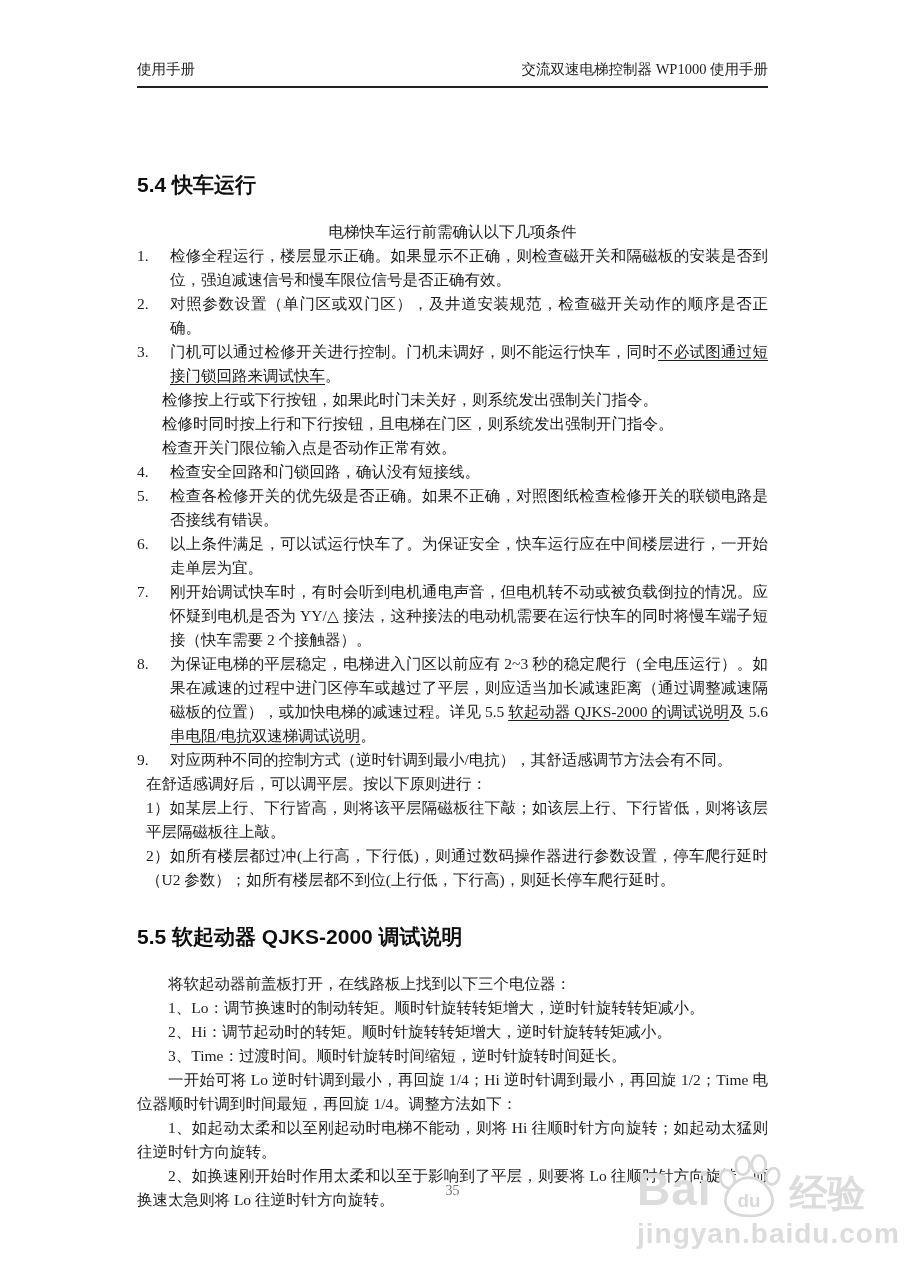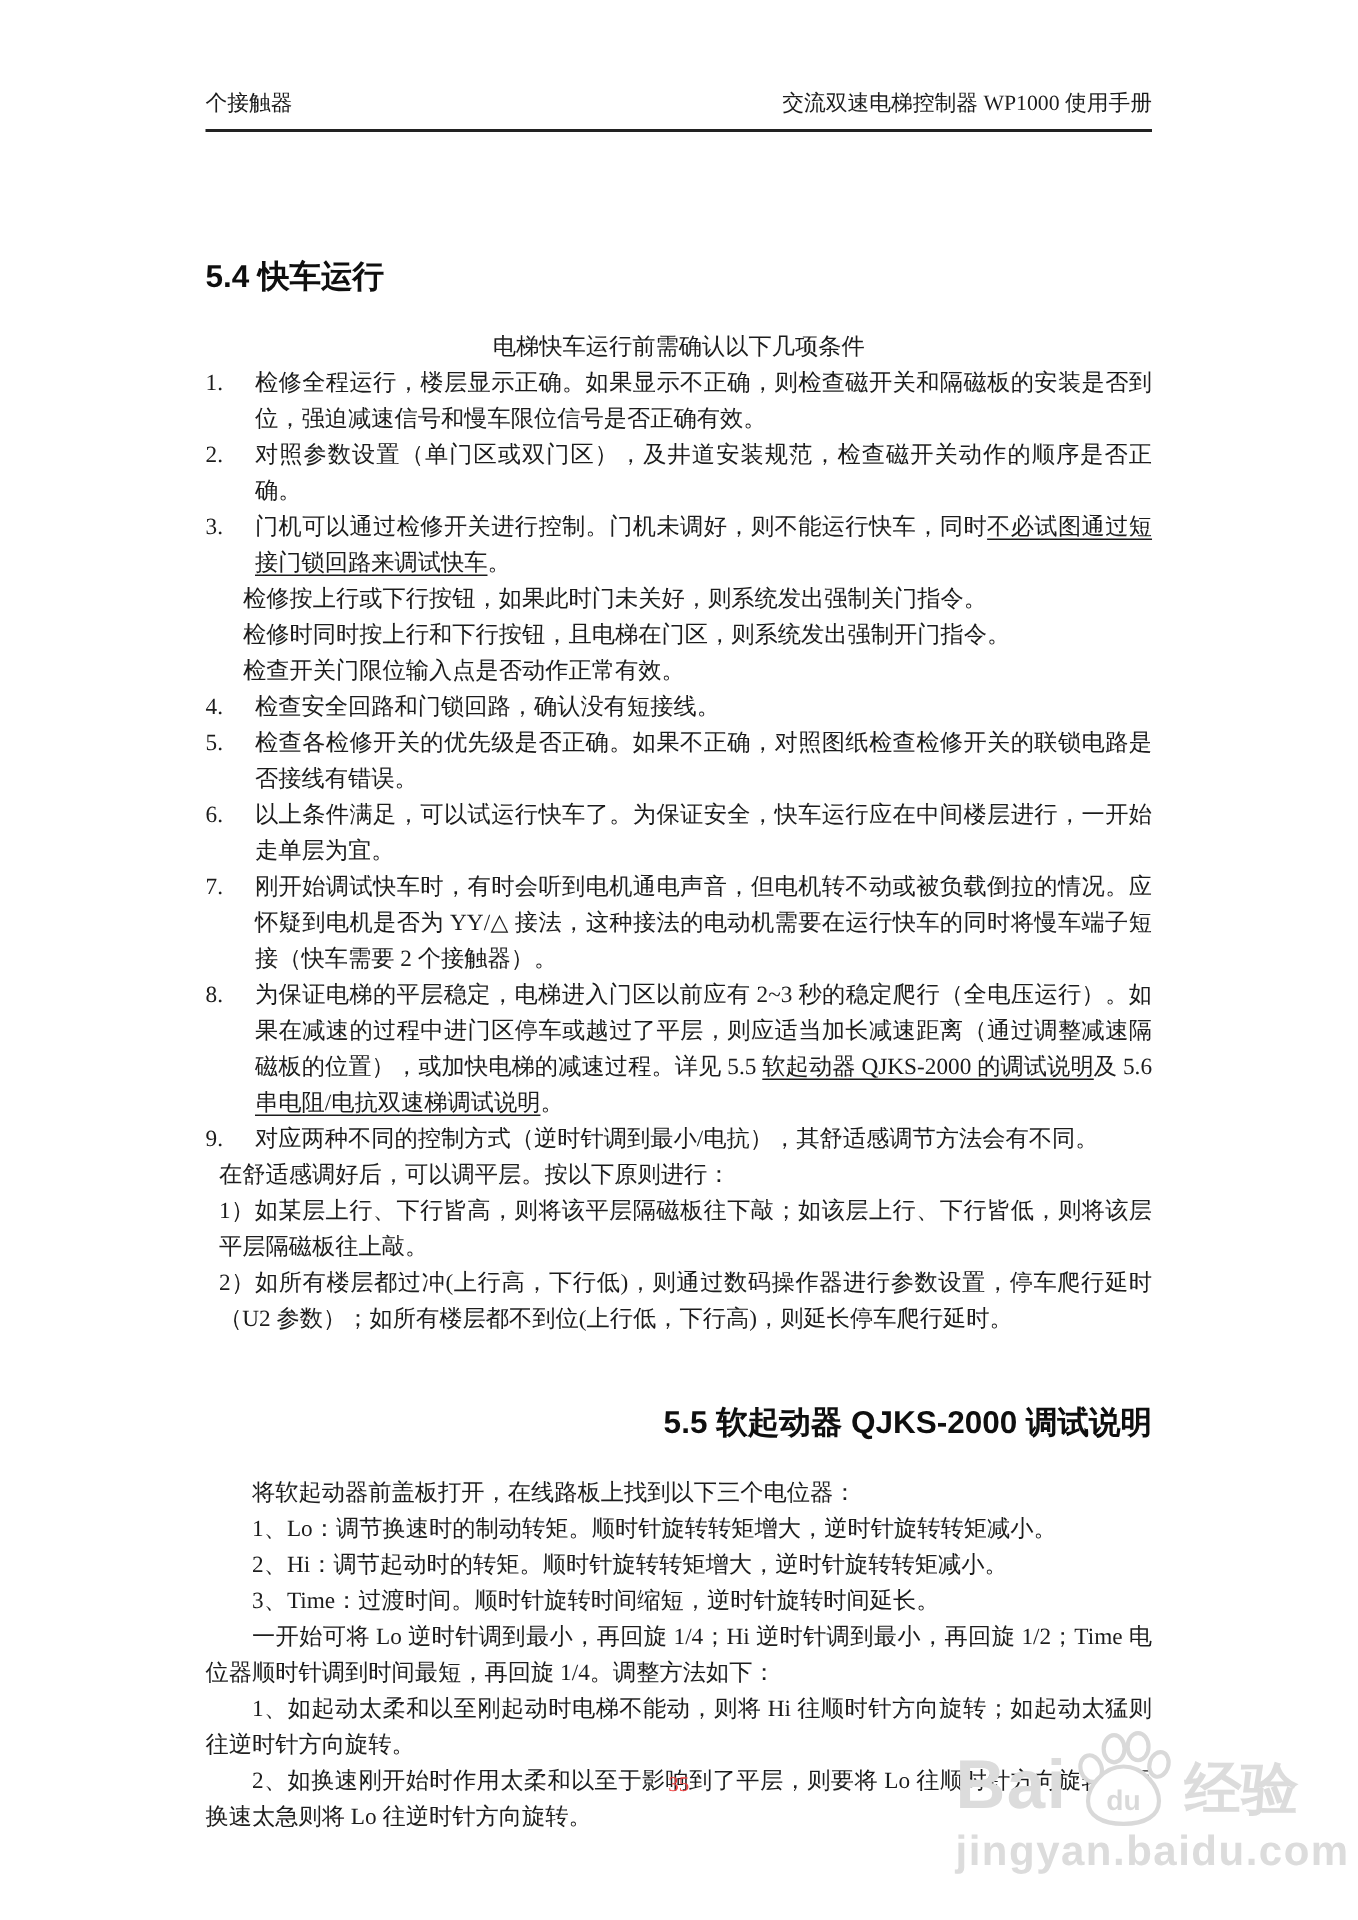--- a/index.html
+++ b/index.html
@@ -22,21 +22,21 @@
     border-bottom:2px solid #222222;
   }
 
   
   .h1 {
     font-family:"Liberation Sans","DejaVu Sans",sans-serif;
     font-weight:bold; font-size:21px; line-height:26px;
     color:#0f0f0f; margin:0;
   }
   .h54 { margin-top:84px; }
-  .h55 { margin-top:44px; margin-bottom:22px;text-align:right; }
+  .h55 { margin-top:32px; margin-bottom:22px; }
 
   
   .bodytext { font-size:15.5px; line-height:24px; }
   .intro { margin-top:22px;text-align:center; }
   .jt { text-align:justify; }
 
   
   .li { display:flex; }
   .num { flex:0 0 33px; width:33px; }
   .li-body { flex:1 1 auto; min-width:0; }
@@ -44,21 +44,21 @@
   .sub { margin-left:-8px; }
   .sub.out { margin-left:-24px; }
   .u { text-decoration:underline; text-underline-offset:3px; text-decoration-thickness:1px; }
 
   
   .para { margin:0; text-indent:2em; }
 
   
   .pgnum {
     position:absolute; left:0; right:0; top:1183px;
-    text-align:center; font-size:14px; color:#ef4444;
+    text-align:center; font-size:14px; color:#737373;
   }
 
   
   .wm {
     position:absolute; right:16px; bottom:30px;
     width:252px;
     font-family:"Liberation Sans","DejaVu Sans",sans-serif;
     color:#dcdcdc;
     user-select:none;
   }
@@ -68,21 +68,21 @@
   .wm-cn  { font-size:38px; font-weight:bold; line-height:1; margin-left:4px; }
   .wm-url { font-size:28px; font-weight:bold; letter-spacing:1px; margin-top:6px; text-align:left; }
 </style>
 </head>
 <body>
 
 <div class="page">
   <div class="margins">
 
     <div class="hdr">
-      <span>个接触器</span>
+      <span>使用手册</span>
       <span>交流双速电梯控制器 WP1000 使用手册</span>
     </div>
 
     <h1 class="h1 h54">5.4 快车运行</h1>
 
     <div class="bodytext">
       <div class="intro">电梯快车运行前需确认以下几项条件</div>
 
       <div>
 

